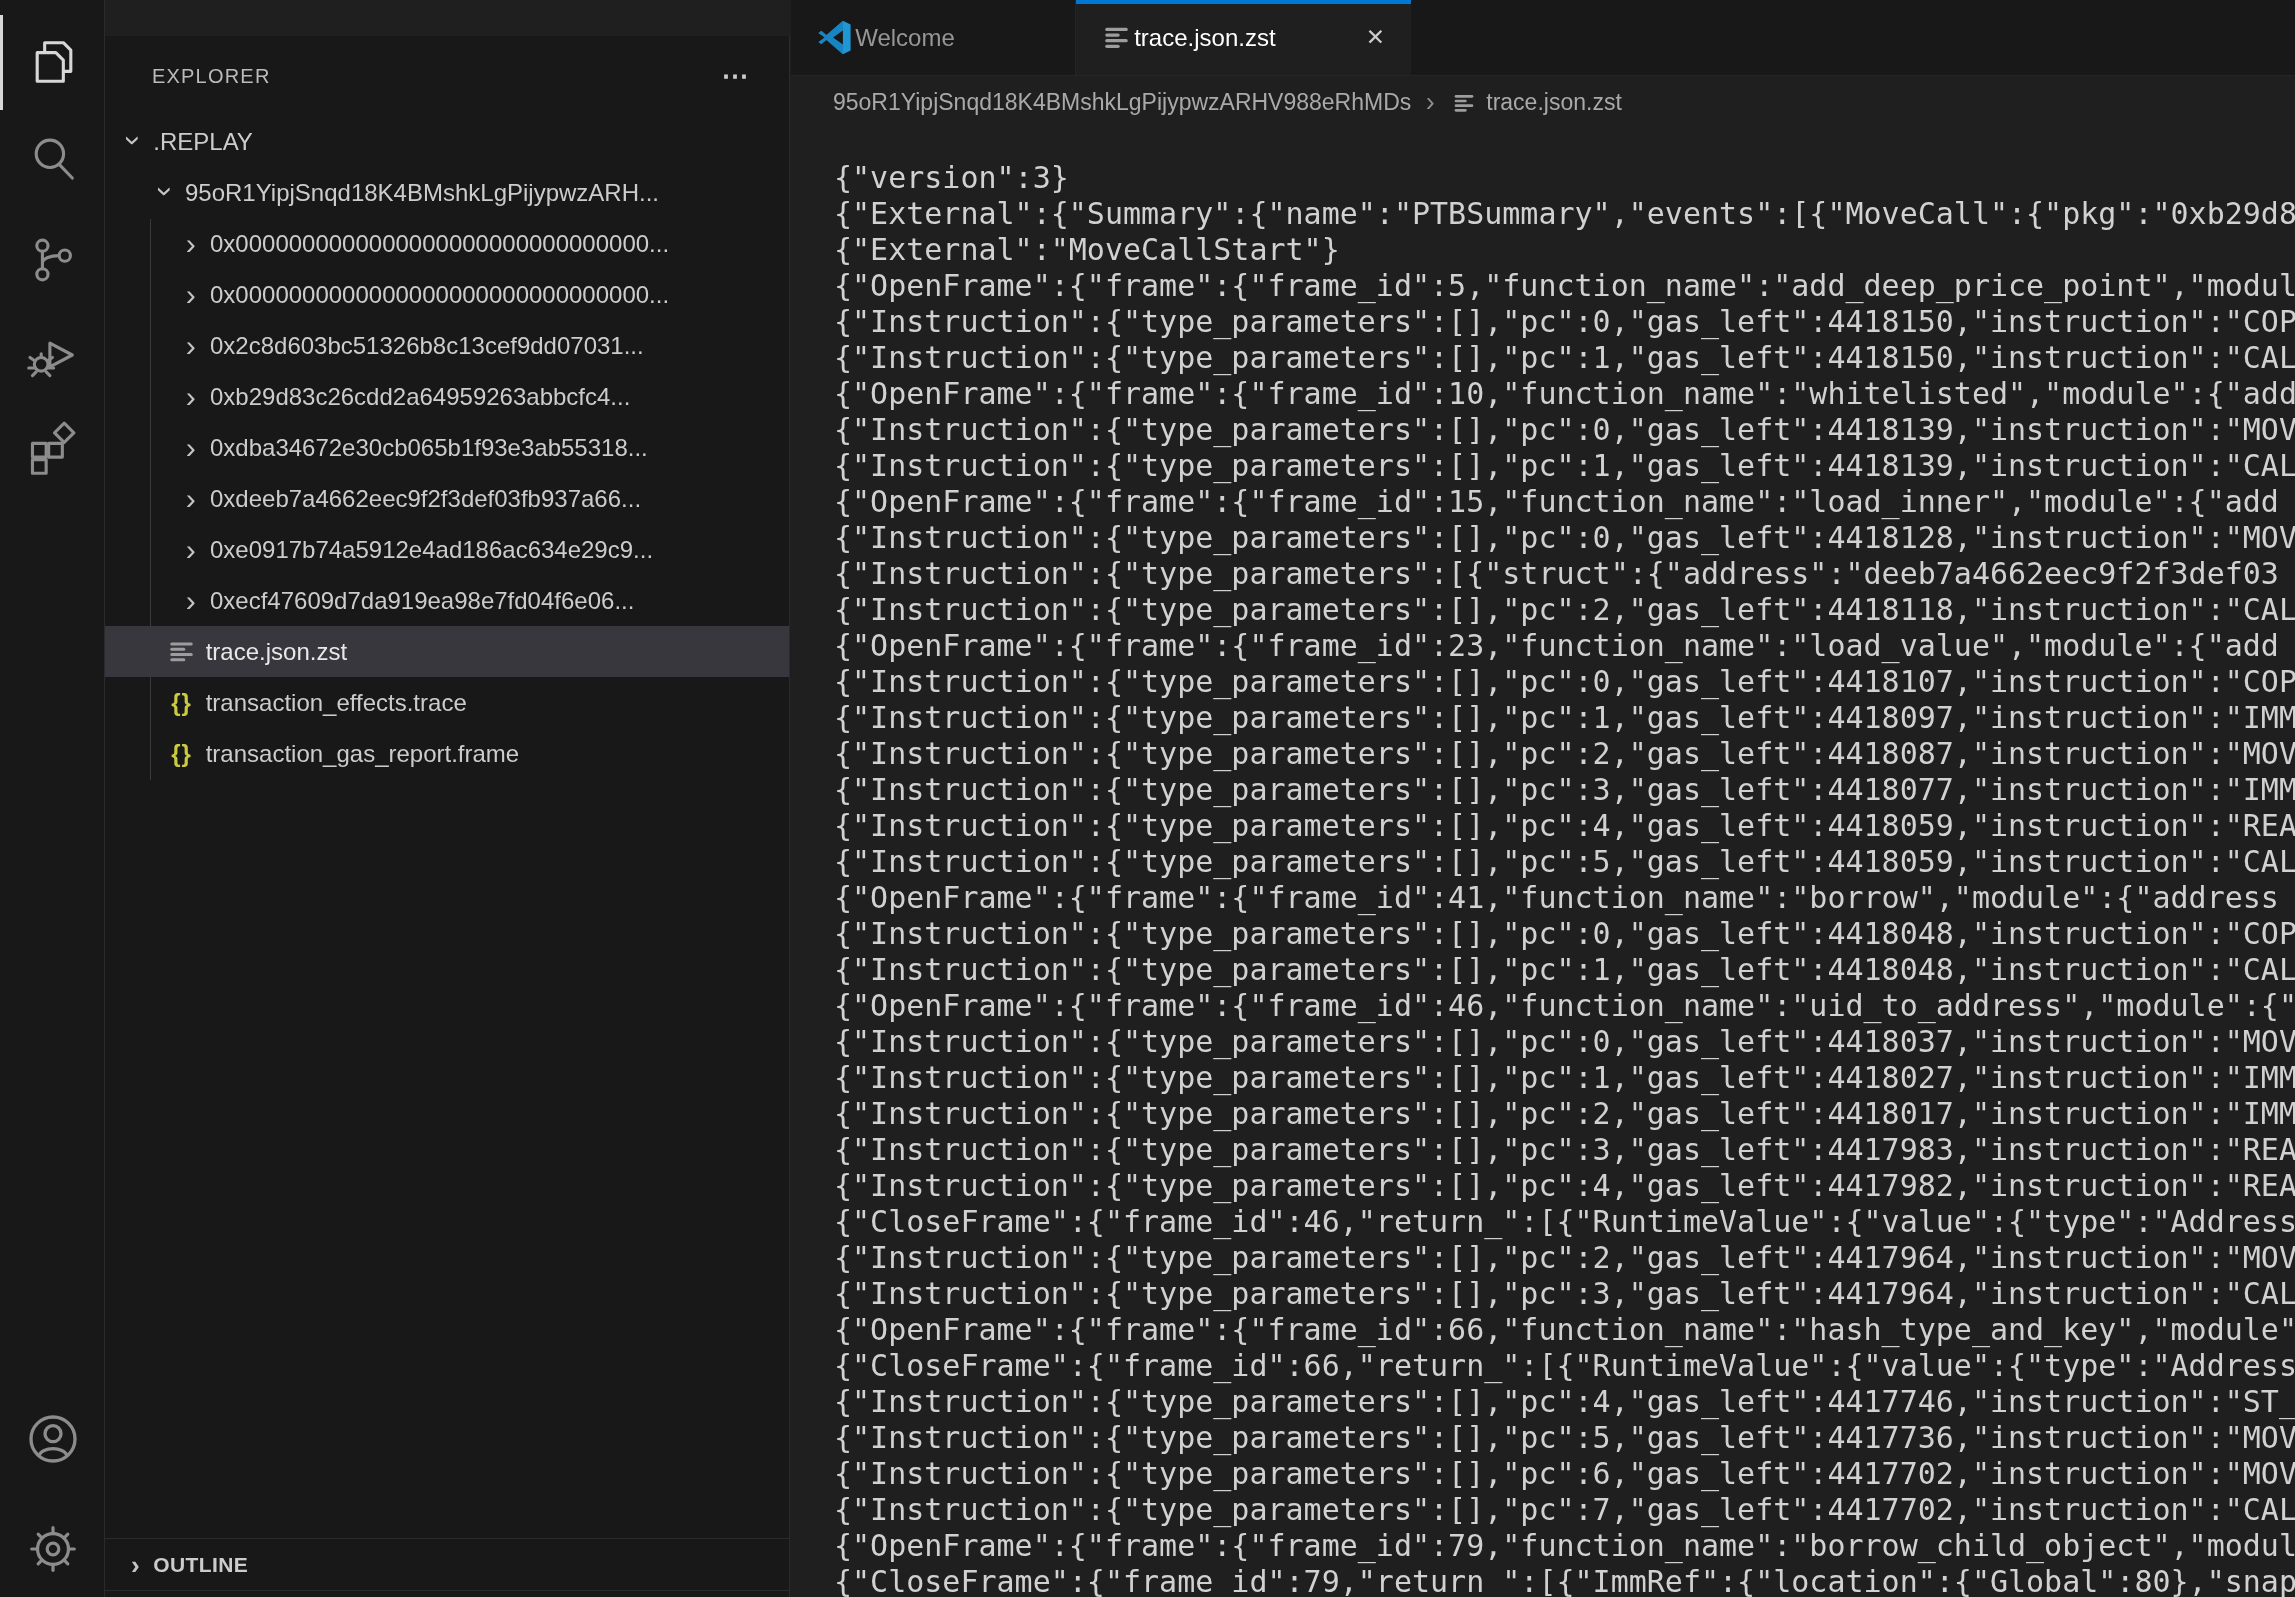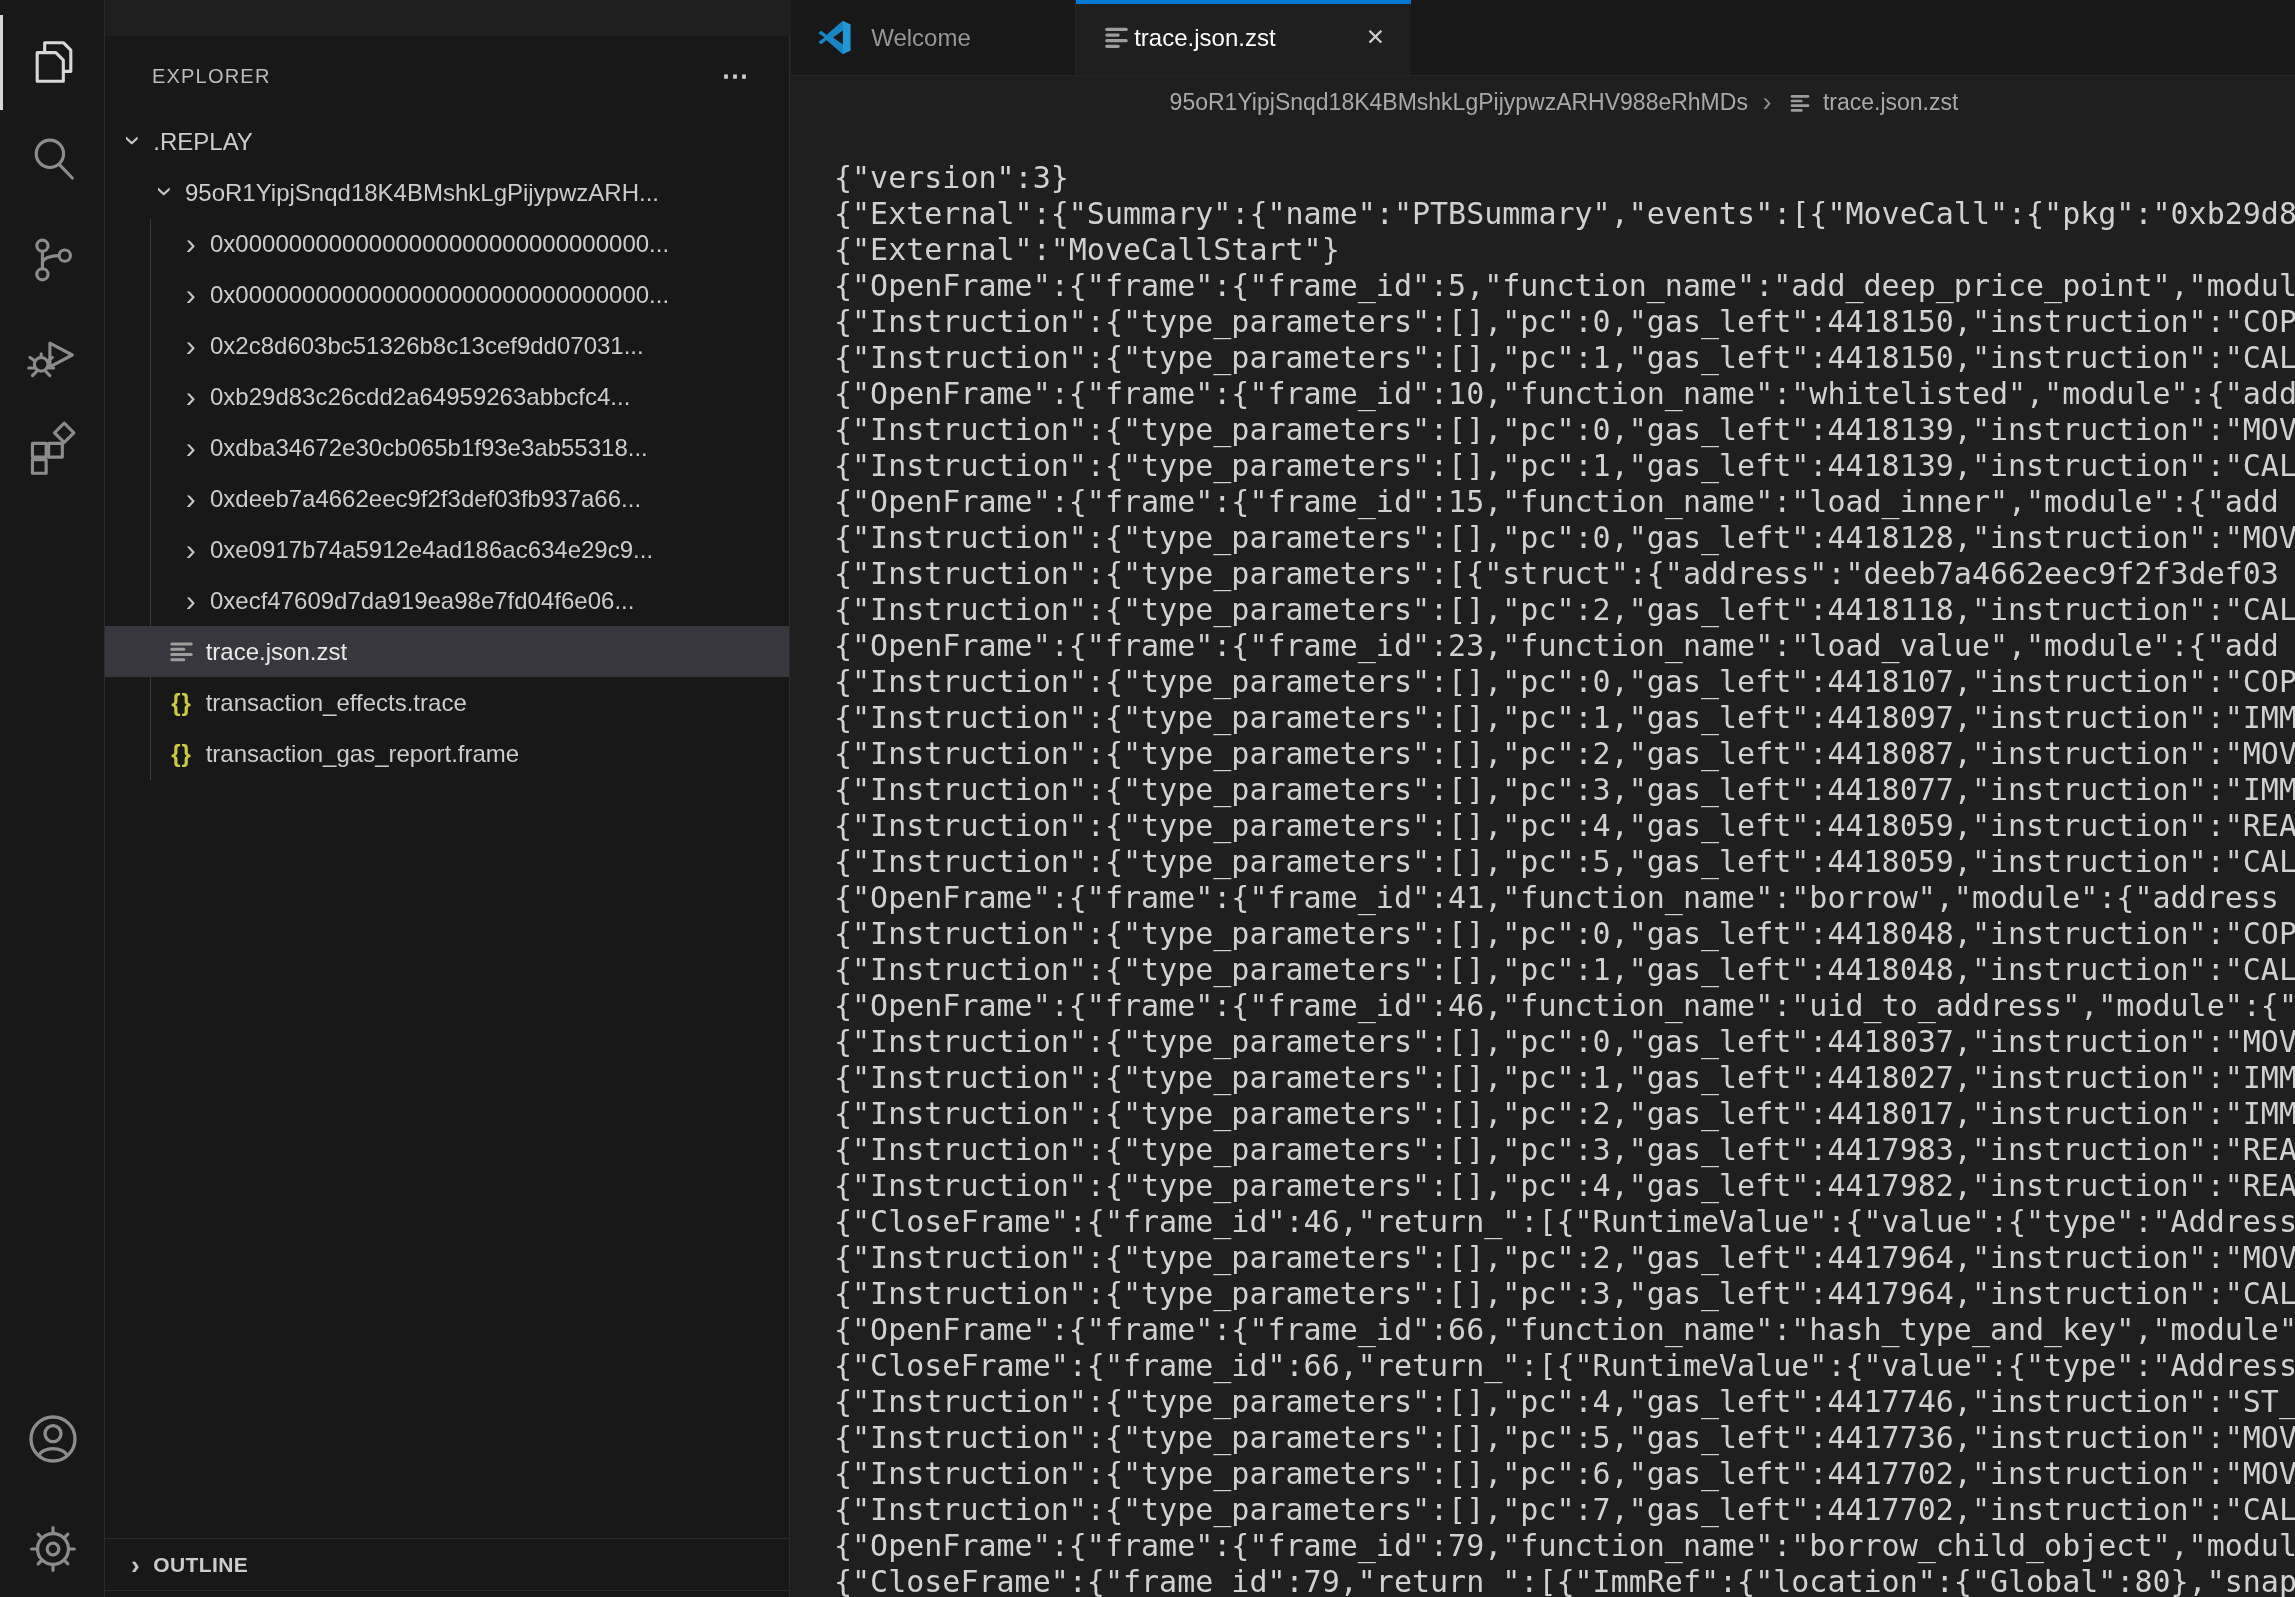--- a/index.html
+++ b/index.html
@@ -64,30 +64,30 @@
   #panel-timeline { height:43px; }
 
   
   #editor { position:absolute; left:791px; top:0; right:0; height:100%; background:#1f1f1f; }
   #tabs { height:76px; background:#181818; display:flex; border-bottom:0.8px solid #252526; }
   .tab {
     display:flex; align-items:center; padding:0 26px; font-size:24px;
     position:relative; cursor:pointer; flex:0 0 auto;
   }
   .tab .tico { margin-right:3.2px; }
-  .tab-welcome { width:285px; color:#969696; background:#181818; border-right:0.8px solid #252526;gap:16px; }
+  .tab-welcome { width:285px; color:#969696; background:#181818; border-right:0.8px solid #252526; }
   .tab-active { width:335px; color:#ffffff; background:#1f1f1f; }
   .tab-active::before {
     content:""; position:absolute; top:0; left:0; right:0; height:4px; background:#0078d4;
   }
   .closex { margin-left:auto; color:#cccccc; font-size:23px; cursor:pointer; }
 
   #breadcrumb {
     height:53px; display:flex; align-items:center; padding-left:42px;
-    font-size:23px; color:#a9a9a9; white-space:nowrap;justify-content:center;
+    font-size:23px; color:#a9a9a9; white-space:nowrap;
   }
   #breadcrumb .bc-sep { font-size:27px; margin:0 14.5px; color:#8f8f8f; }
   #breadcrumb .tico { margin-right:8px; }
 
   #code { position:absolute; top:129px; bottom:0; left:0; right:0; overflow:hidden; }
   #code pre {
     margin:0; padding:31px 0 0 43px;
     font-family:"DejaVu Sans Mono", monospace;
     font-size:30px; line-height:36px; color:#d1d1d1;
     white-space:pre;

